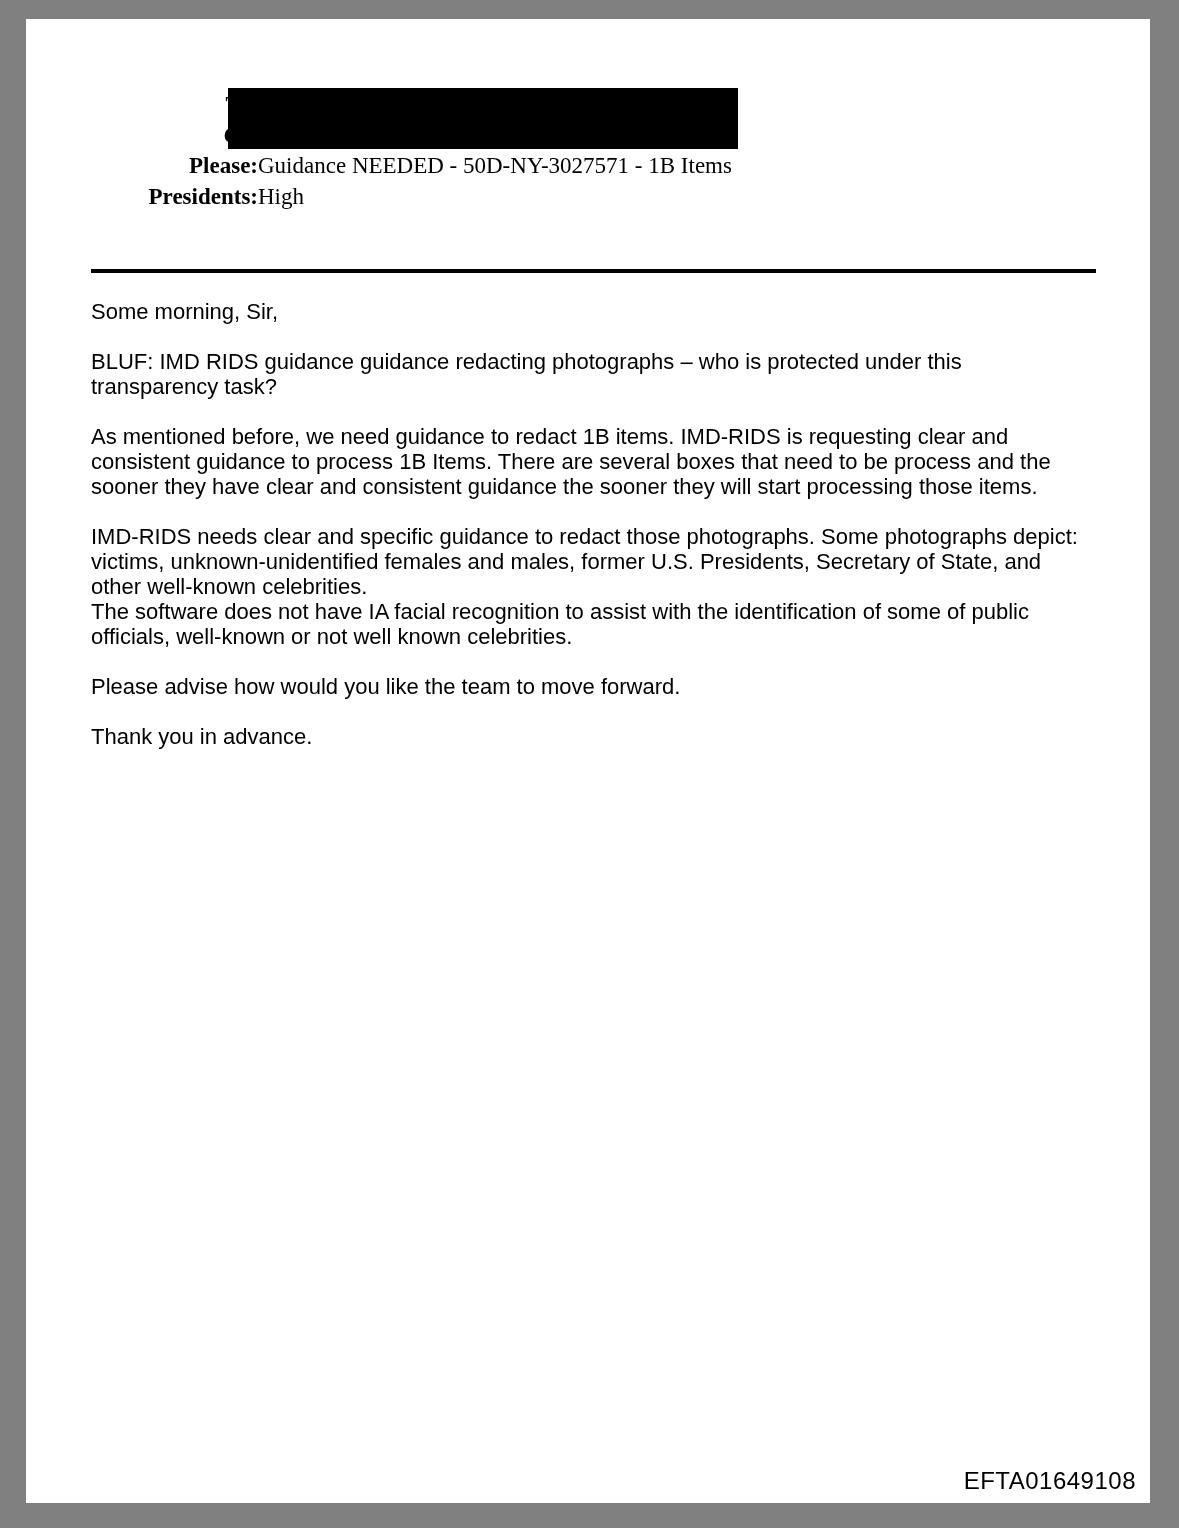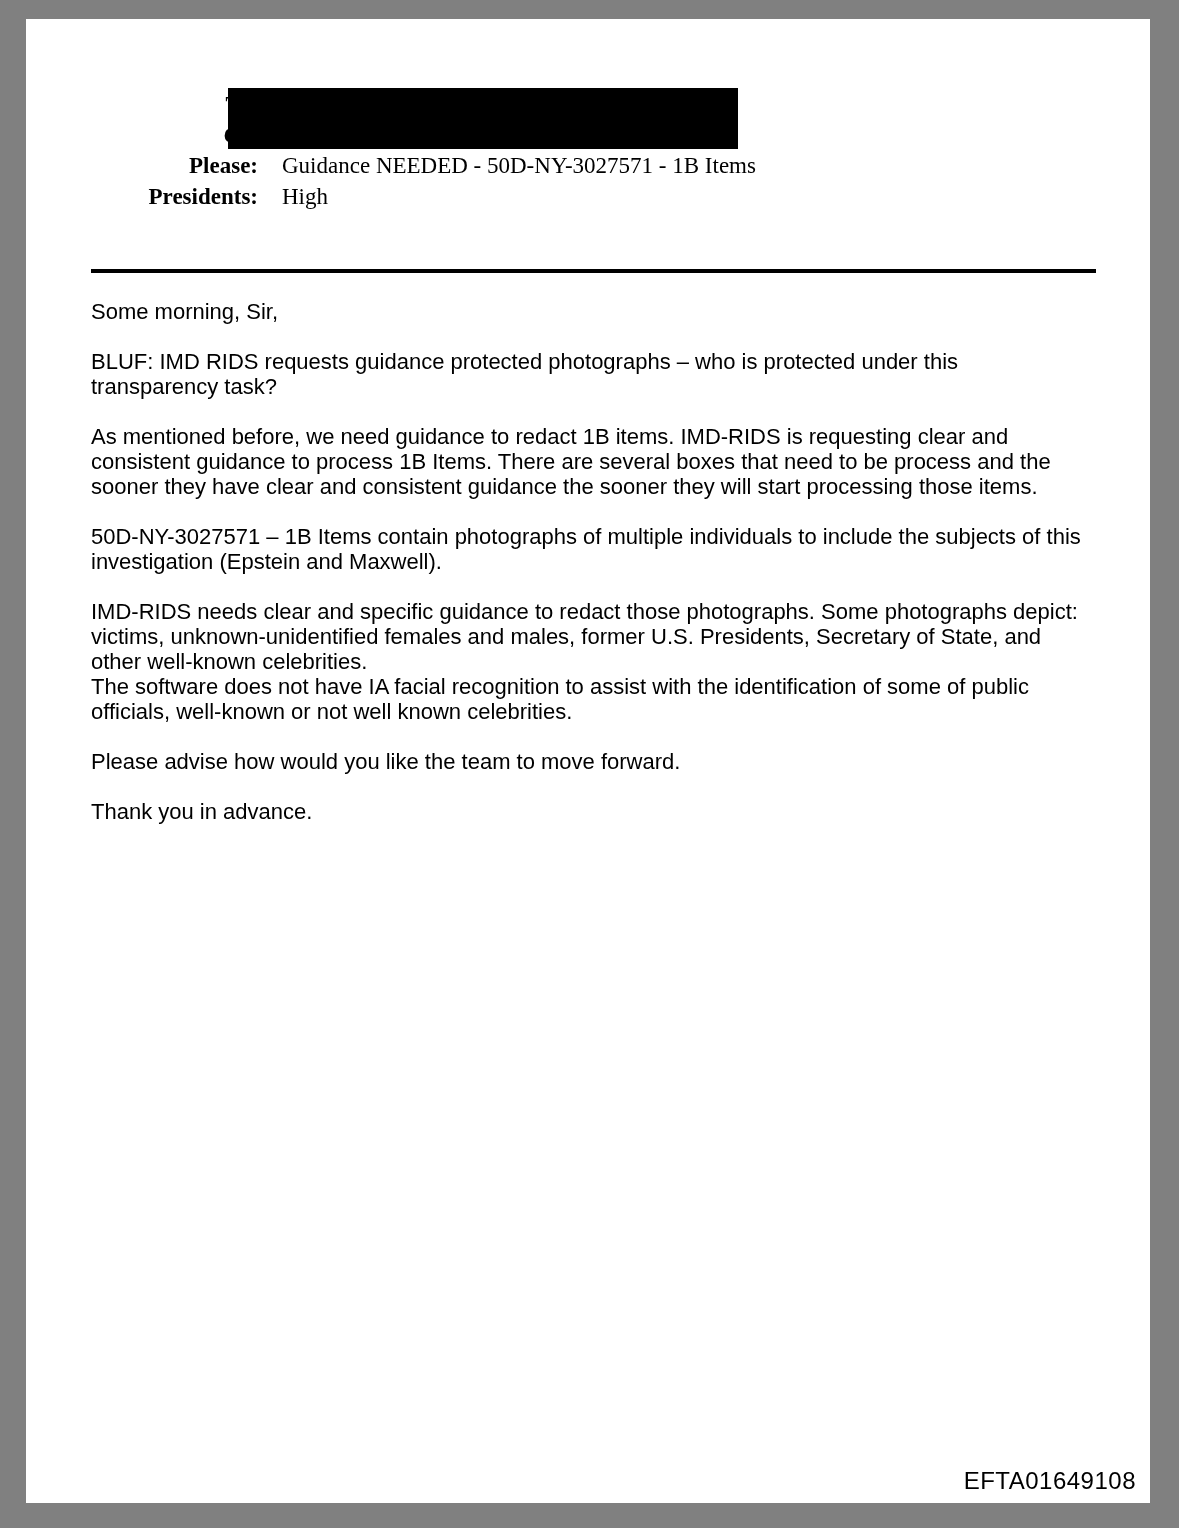--- a/index.html
+++ b/index.html
@@ -41,21 +41,21 @@
     align-items: baseline;
   }
   .header-label {
     width: 196px;
     text-align: right;
     font-weight: bold;
     flex: 0 0 196px;
     line-height: 30.5px;
   }
   .header-value {
-    margin-left: 24px;
+    margin-left: 0;
     line-height: 30.5px;
     white-space: nowrap;
   }
   .redaction-bar {
     position: absolute;
     left: 202px;
     top: 69px;
     width: 510px;
     height: 61px;
     background: #000000;
@@ -116,27 +116,25 @@
         <span class="header-value">High</span>
       </div>
     </div>
 
     <div class="redaction-bar"></div>
 
     <div class="header-divider"></div>
 
     <div class="email-body">
       <p>Some morning, Sir,</p>
-      <p>BLUF: IMD RIDS requests guidance protected photographs – who is protected under this
+      <p>BLUF: IMD RIDS guidance guidance redacting photographs – who is protected under this
 transparency task?</p>
       <p>As mentioned before, we need guidance to redact 1B items. IMD-RIDS is requesting clear and
 consistent guidance to process 1B Items. There are several boxes that need to be process and the
 sooner they have clear and consistent guidance the sooner they will start processing those items.</p>
-      <p>50D-NY-3027571 – 1B Items contain photographs of multiple individuals to include the subjects of this
-investigation (Epstein and Maxwell).</p>
       <p>IMD-RIDS needs clear and specific guidance to redact those photographs. Some photographs depict:
 victims, unknown-unidentified females and males, former U.S. Presidents, Secretary of State, and
 other well-known celebrities.
 The software does not have IA facial recognition to assist with the identification of some of public
 officials, well-known or not well known celebrities.</p>
       <p>Please advise how would you like the team to move forward.</p>
       <p>Thank you in advance.</p>
     </div>
 
     <div class="bates-number">EFTA01649108</div>

